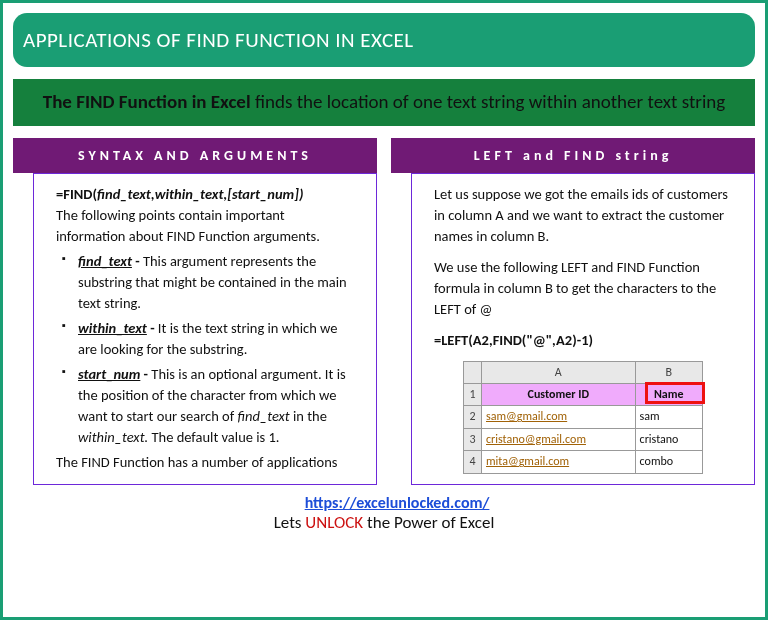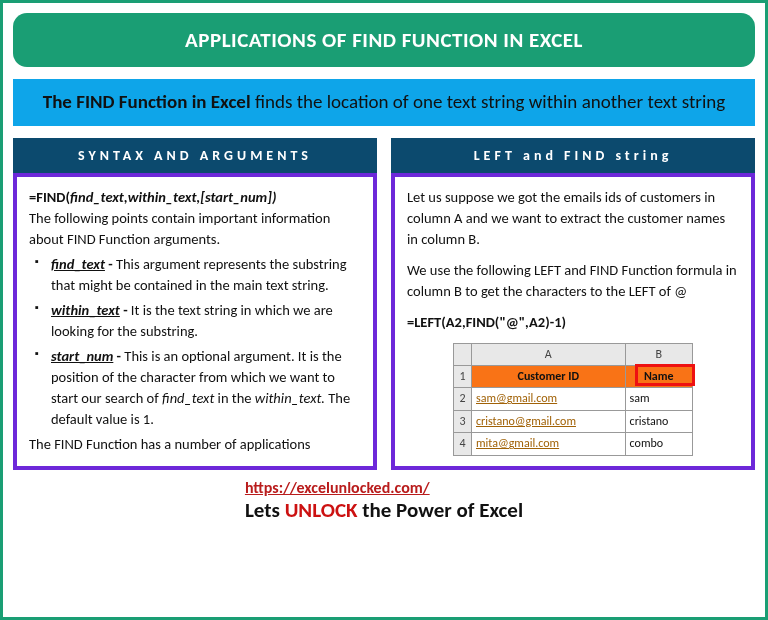--- a/index.html
+++ b/index.html
@@ -1,47 +1,47 @@
 <!DOCTYPE html>
 <html><head>
 <meta charset="utf-8">
 <style>
 * { box-sizing: border-box; margin: 0; padding: 0; }
 body { font-family: "Segoe UI", Calibri, sans-serif; background: #fff; width: 768px; height: 620px; position: relative; }
 .page { width: 768px; height: 620px; border: 3px solid #1a9e74; padding: 10px; background: #fff; }
-.title-banner { background: #1a9e74; color: #fff; border-radius: 14px; text-align: center; padding: 14px 10px; font-size: 21px; font-weight: 700; letter-spacing: 0.5px; }
-.subtitle-banner { background: #0ea5e9; margin-top: 12px; padding: 10px 24px; text-align: center; font-size: 19px; color: #111; line-height: 1.4; }
+.title-banner { background: #1a9e74; color: #fff; border-radius: 14px; padding: 14px 10px; font-size: 21px; font-weight: 400; letter-spacing: 0.5px; }
+.subtitle-banner { background: #15803d; margin-top: 12px; padding: 10px 24px; text-align: center; font-size: 19px; color: #111; line-height: 1.4; }
 .subtitle-banner .bold { font-weight: 700; }
 .cols { display: flex; gap: 14px; margin-top: 12px; }
 .panel { flex: 1; display: flex; flex-direction: column; }
-.panel-header { background: #0c4a6e; color: #fff; font-weight: 700; letter-spacing: 4px; font-size: 14px; padding: 9px 12px; text-align: center; }
-.panel-body { border: 4px solid #6d28d9; padding: 10px 12px; font-size: 14.5px; line-height: 1.45; color: #111; flex: 1; }
+.panel-header { background: #701a75; color: #fff; font-weight: 700; letter-spacing: 4px; font-size: 14px; padding: 9px 12px; text-align: center; }
+.panel-body { border: 1px solid #6d28d9; padding: 10px 22px; font-size: 14.5px; line-height: 1.45; color: #111; flex: 1; margin-left: 20px; }
 .formula { font-weight: 700; }
 .ital { font-style: italic; }
 .und { text-decoration: underline; }
 .panel-body ul { list-style: none; padding-left: 6px; margin: 4px 0; }
 .panel-body ul li { position: relative; padding-left: 16px; margin-bottom: 4px; }
 .panel-body ul li::before { content: "▪"; position: absolute; left: 0; top: 0; font-size: 11px; }
 .right .panel-body p { margin-bottom: 10px; }
 .table-wrap { margin: 4px auto 0; width: 240px; position: relative; }
 table.excel { border-collapse: collapse; width: 100%; font-size: 12px; }
 table.excel th, table.excel td { border: 1px solid #999; padding: 2px 4px; height: 20px; }
 table.excel th { background: #e8e8e8; font-weight: 400; color: #444; text-align: center; width: 18px; }
 table.excel th.colh { width: auto; }
-table.excel td.hdr { background: #f97316; font-weight: 700; text-align: center; }
+table.excel td.hdr { background: #f0abfc; font-weight: 700; text-align: center; }
 table.excel td a { color: #a16207; text-decoration: underline; }
 .hl { position: absolute; border: 3px solid #e11; top: 21px; right: -2px; width: 60px; height: 22px; pointer-events: none; }
 .footer { display: flex; align-items: center; justify-content: center; gap: 14px; margin-top: 8px; }
 .logo { display: flex; align-items: center; }
 .logo-txt { font-family: "Times New Roman", serif; }
 .logo-top { font-size: 22px; color: #0d5b3c; font-weight: 700; letter-spacing: 1px; }
 .logo-x { color: #7aa05a; }
 .logo-bot { font-size: 18px; color: #0d5b3c; font-style: italic; margin-top: -4px; margin-left: 10px; }
-.footer-right a { color: #b91c1c; text-decoration: underline; font-weight: 700; font-size: 16px; }
-.tagline { font-size: 21px; font-weight: 700; color: #111; }
+.footer-right a { color: #1d4ed8; text-decoration: underline; font-weight: 700; font-size: 16px; margin-left: 31px; }
+.tagline { font-size: 17px; font-weight: 400; color: #111; }
 .tagline .unlock { color: #c11; }
 </style>
 </head>
 <body>
 
 <div class="page">
   <div class="title-banner">APPLICATIONS OF FIND FUNCTION IN EXCEL</div>
 
   <div class="subtitle-banner">
     <span class="bold">The FIND Function in Excel</span><span> finds the location of one text string within another text string</span>

